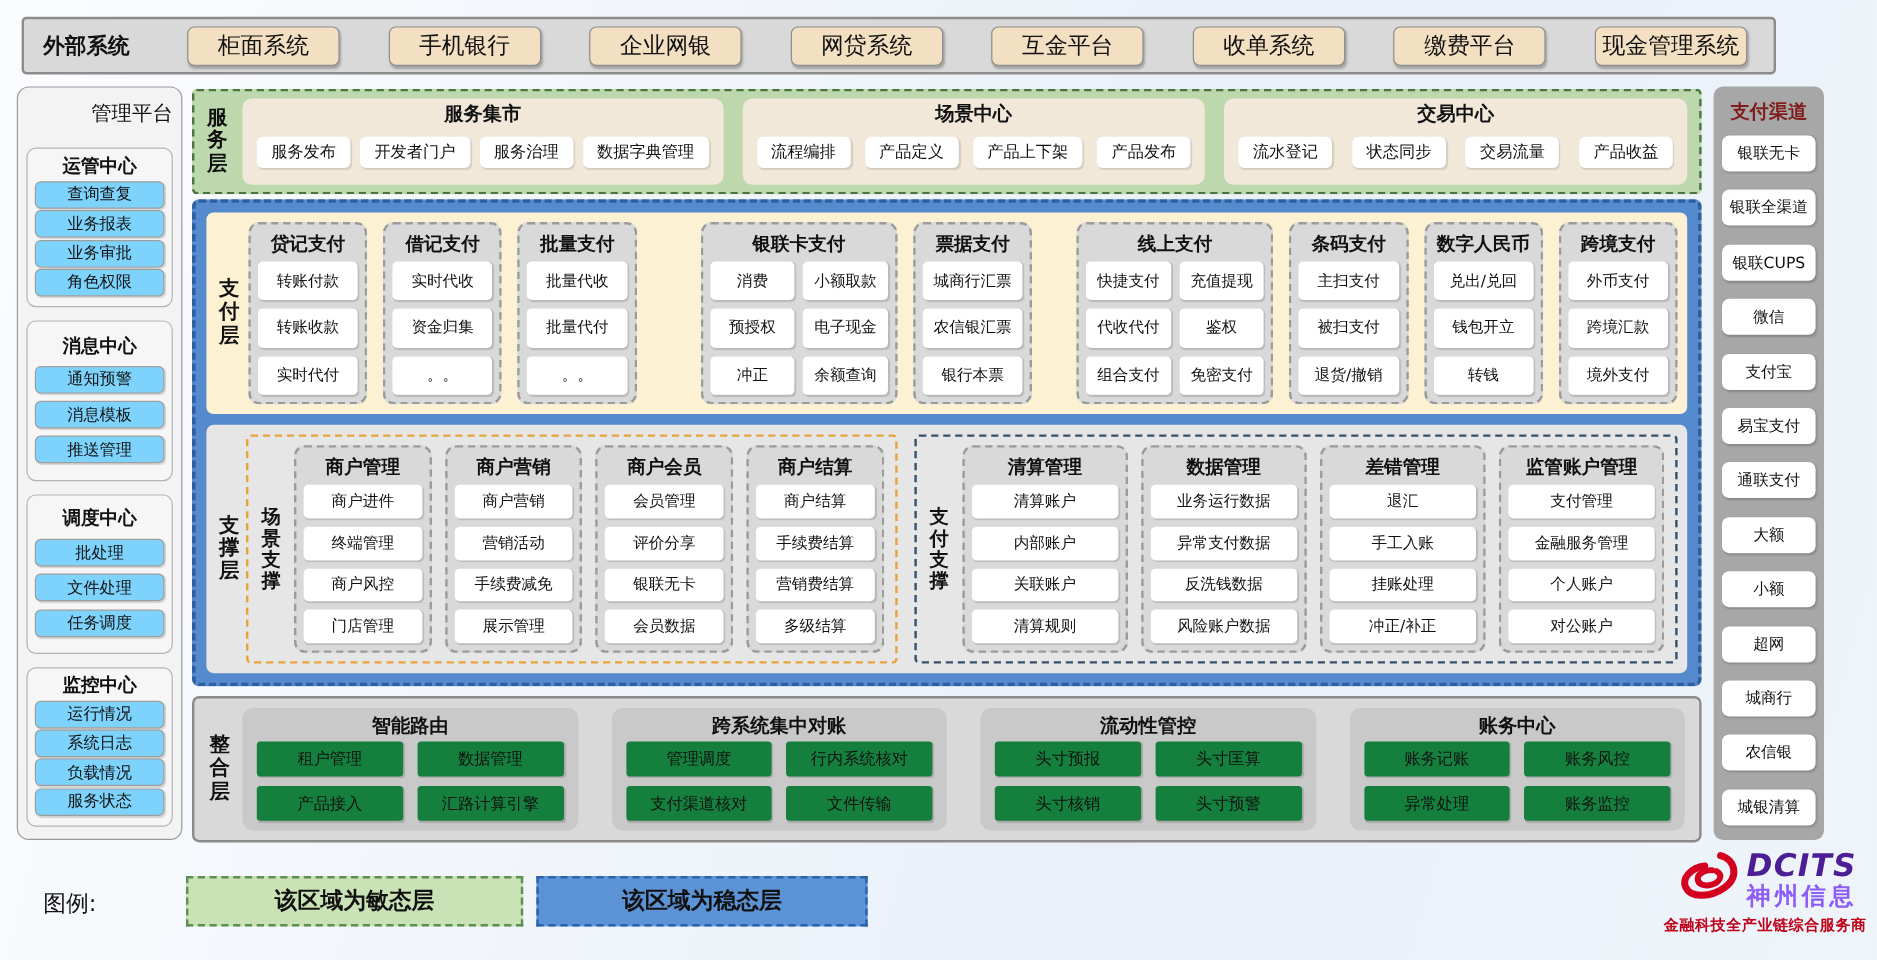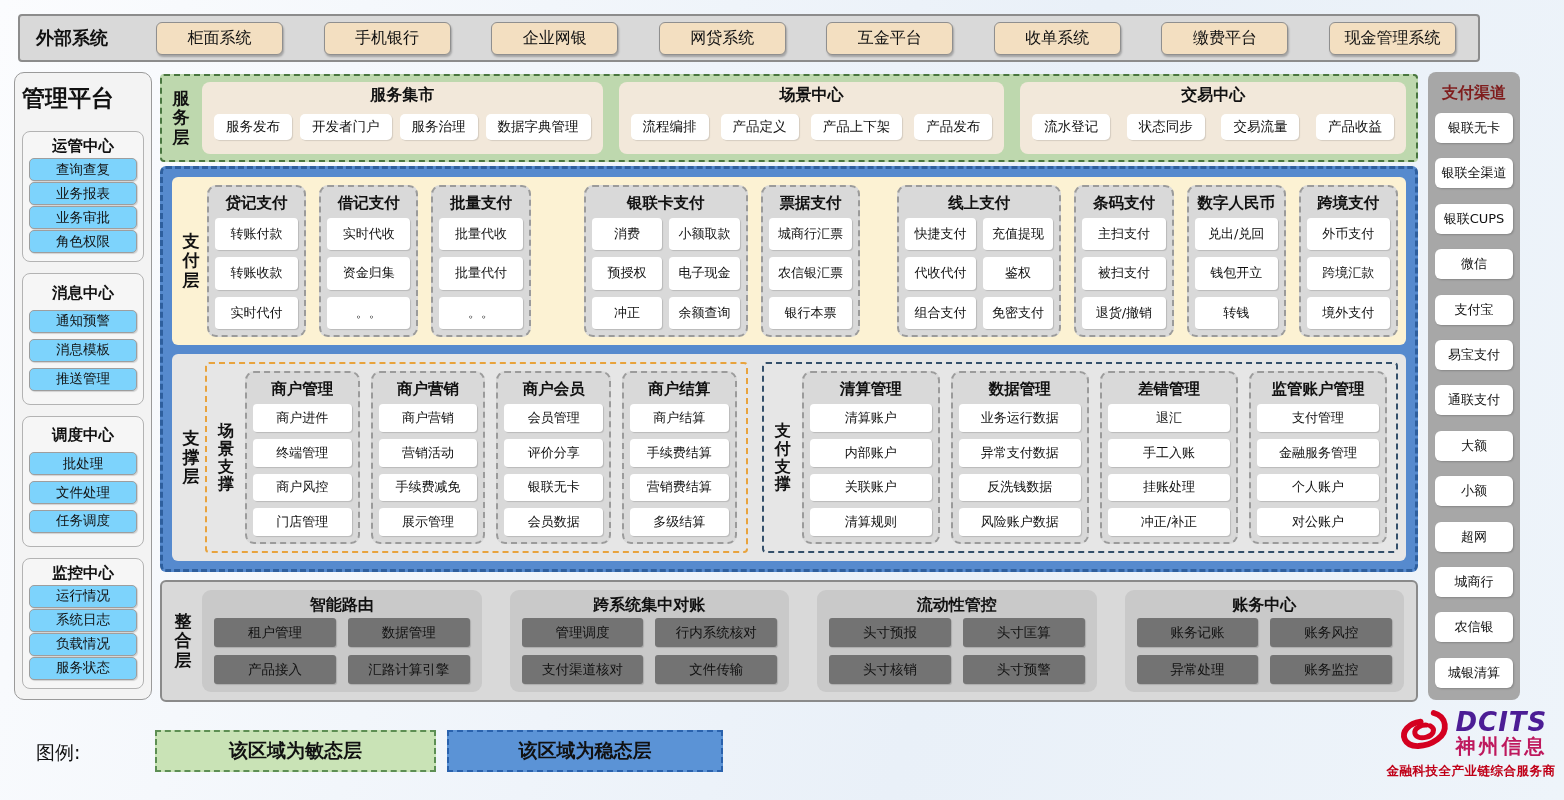--- a/index.html
+++ b/index.html
@@ -12,27 +12,27 @@
   }
 
   
   .topbar { position:absolute; left:18px; top:14px; width:1462px; height:48px;
     background:#d9d9d9; border:2px solid #8c8c8c; border-radius:4px;
     display:flex; align-items:center; }
   .topbar-label { font-weight:bold; font-size:18px; margin-left:16px; flex:none; }
   .topbar-btns { flex:1; display:flex; justify-content:space-between; padding:0 22px 0 48px; }
   .ext-btn { width:127px; height:33px; background:#f3dfc1; border:1px solid #8f8f8f;
     border-radius:6px; display:flex; align-items:center; justify-content:center;
-    font-size:16px; box-shadow:1px 2px 2px rgba(0,0,0,.25); white-space:nowrap; }
+    font-size:19px; box-shadow:1px 2px 2px rgba(0,0,0,.25); white-space:nowrap; }
 
   
   .sidebar-left { position:absolute; left:14px; top:72px; width:138px; height:628px;
     background:#f3f3f3; border:1px solid #9a9a9a; border-radius:10px;
     padding:8px 7px 10px; display:flex; flex-direction:column; }
-  .sidebar-title { font-weight:bold; font-size:23px; text-align:left; padding:2px 0 6px; }
+  .sidebar-title { font-weight:normal; font-size:17px; text-align:right; padding:2px 0 6px; }
   .mgmt-group { border:1px solid #b3b3b3; border-radius:8px; background:#f6f6f6;
     padding:3px 6px 7px; margin-top:11px; flex:1; display:flex; flex-direction:column;
     justify-content:space-evenly; }
   .mgmt-group-title { font-weight:bold; font-size:15.5px; text-align:center; }
   .mgmt-btn { background:#7dd3fc; border:1px solid #9e9e9e; border-radius:5px; height:23px;
     display:flex; align-items:center; justify-content:center; font-size:13.5px;
     box-shadow:1px 1px 1px rgba(0,0,0,.15); white-space:nowrap; }
 
   
   .vlabel { font-weight:bold; width:22px; line-height:1.12; text-align:center;
@@ -82,21 +82,21 @@
 
   
   .integration-layer { position:absolute; left:160px; top:580px; width:1258px; height:122px;
     background:#d9d9d9; border:2px solid #8a8a8a; border-radius:6px;
     display:flex; align-items:center; padding:8px 12px 8px 10px; gap:8px; }
   .int-panels { flex:1; display:flex; gap:28px; height:100%; }
   .int-panel { flex:1; background:#c9c9c9; border-radius:9px; padding:2px 12px 8px;
     display:flex; flex-direction:column; }
   .int-panel-title { font-weight:bold; font-size:16px; text-align:center; padding:3px 0 2px; }
   .int-items { flex:1; display:grid; grid-template-columns:1fr 1fr; gap:8px 12px; }
-  .int-btn { background:#737373; border-radius:3px; display:flex; align-items:center;
+  .int-btn { background:#15803d; border-radius:3px; display:flex; align-items:center;
     justify-content:center; font-size:13.5px; white-space:nowrap;
     box-shadow:1px 1px 1px rgba(0,0,0,.15); }
 
   
   .sidebar-right { position:absolute; left:1428px; top:72px; width:92px; height:628px;
     background:#a7a7a7; border-radius:8px; padding:11px 7px 12px;
     display:flex; flex-direction:column; }
   .channels-title { color:#7f1d1d; font-weight:bold; font-size:16px; text-align:center; flex:none; }
   .channels-list { flex:1; display:flex; flex-direction:column; justify-content:space-between;
     margin-top:9px; }
@@ -111,21 +111,21 @@
   .legend-agile { left:155px; width:281px; background:#c9e3b6; border:2px dashed #5d8f53; }
   .legend-stable { left:447px; width:276px; background:#5b93d6; border:2px dashed #2a62ad; }
 
   
   .logo { position:absolute; left:1380px; top:706px; width:182px;
     display:flex; flex-direction:column; align-items:center; }
   .logo-row { display:flex; align-items:center; gap:3px; }
   .logo-text-col { display:flex; flex-direction:column; align-items:flex-start; }
   .logo-name { color:#4c1d95; font-weight:bold; font-style:italic; font-size:26px;
     line-height:1; letter-spacing:1px; }
-  .logo-company { color:#be185d; font-weight:bold; font-size:20px; letter-spacing:3px;
+  .logo-company { color:#8b5cf6; font-weight:bold; font-size:20px; letter-spacing:3px;
     line-height:1.15; }
   .logo-tagline { color:#c00018; font-weight:bold; font-size:12.5px; white-space:nowrap;
     margin-top:3px; letter-spacing:.5px; }
 </style>
 </head>
 <body>
 
 <div class="topbar">
   <div class="topbar-label">外部系统</div>
   <div class="topbar-btns">

